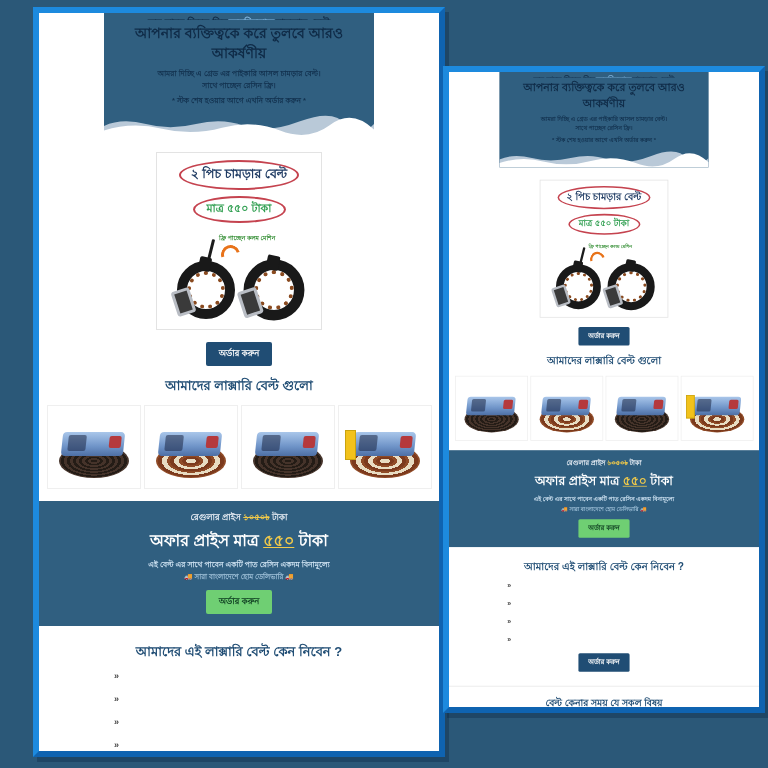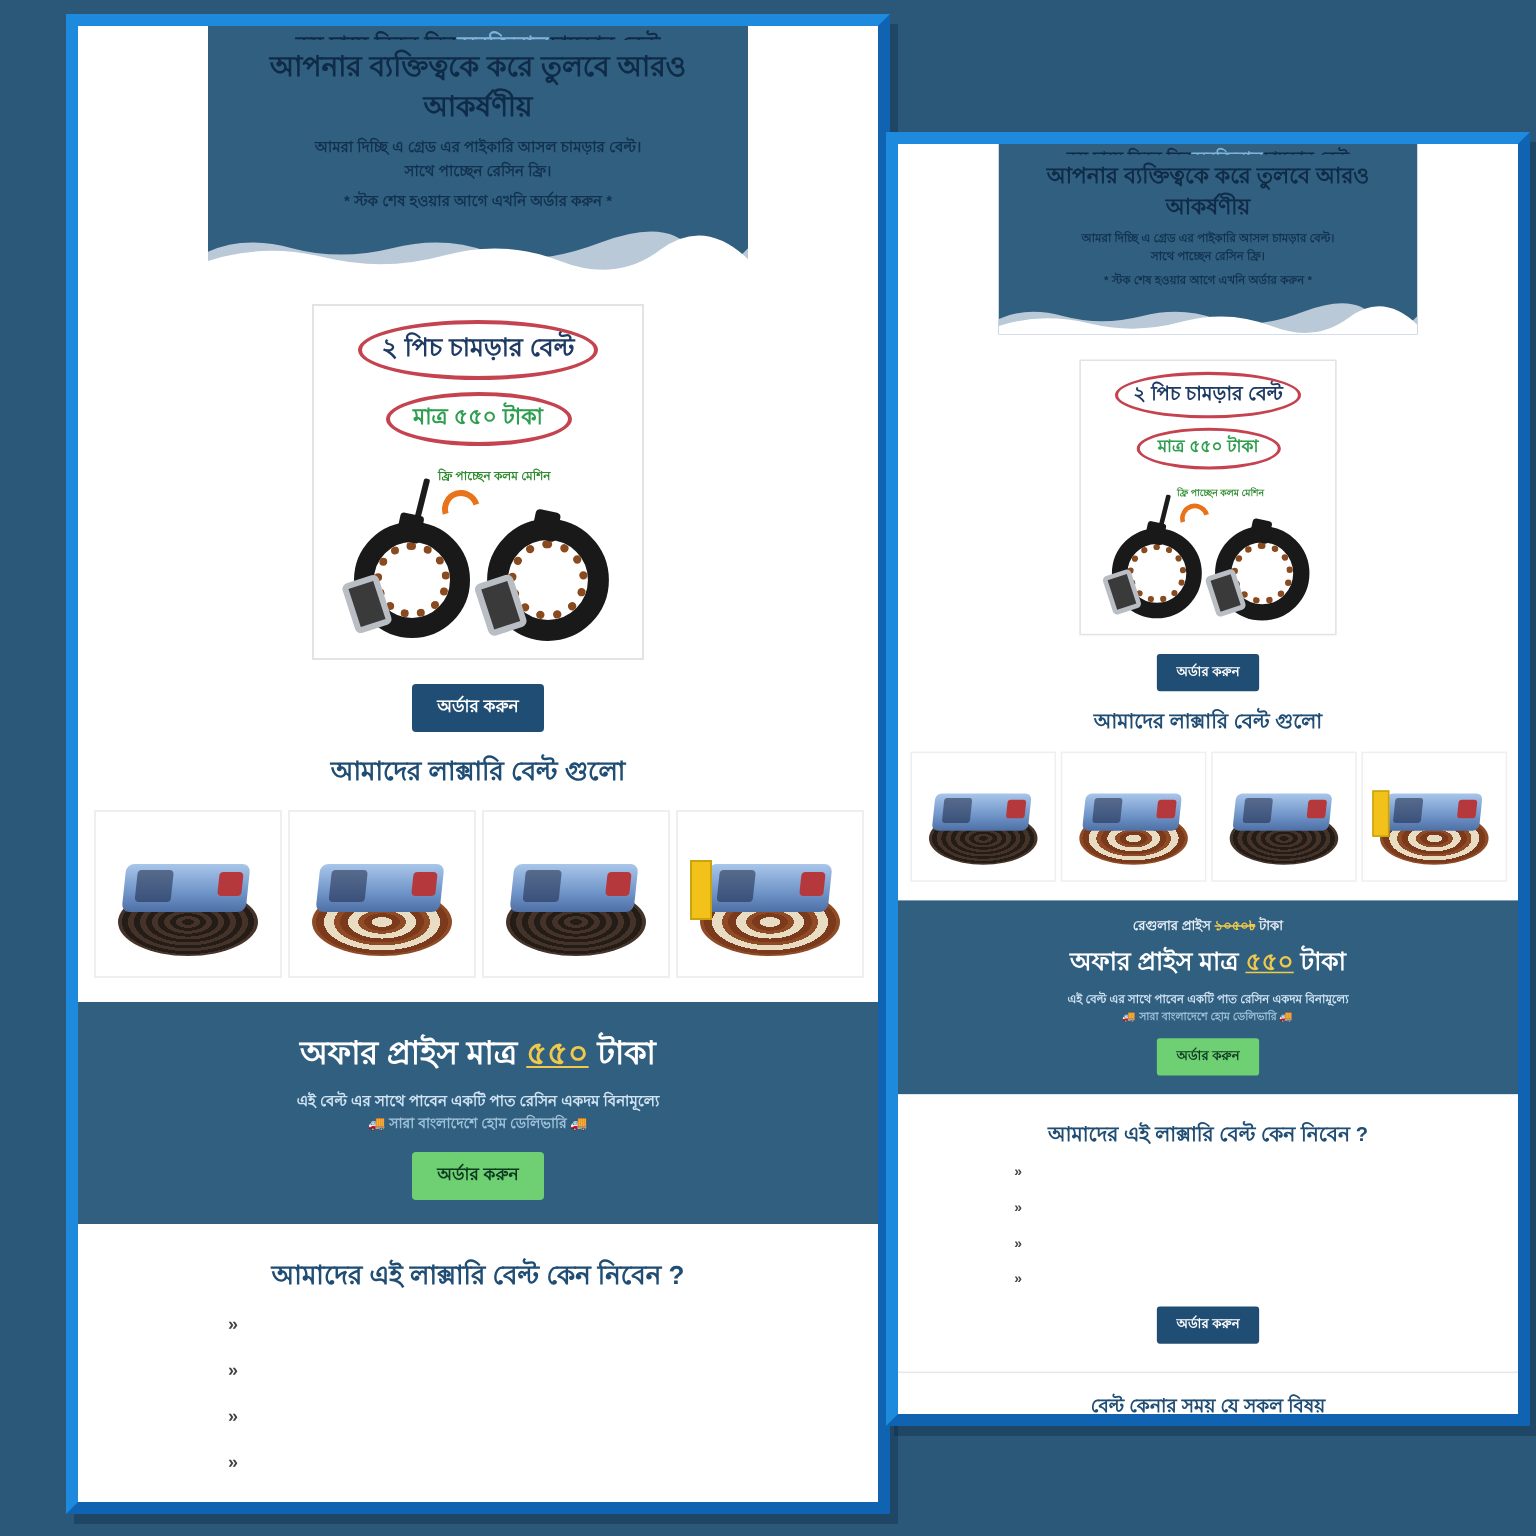--- a/index.html
+++ b/index.html
@@ -163,20 +163,23 @@
       <div class="gcell">
         <span class="gbelt">
             <span class="coil brown"></span>
             <span class="gwrap"></span>
             <span class="ytag"></span>
           </span>
       </div>
     </div>
 
     <div class="offer">
+      <div class="reg">
+        <span>রেগুলার প্রাইস </span><span class="yellow">১০৫০৳</span><span> টাকা</span>
+      </div>
       <div class="big">
         <span>অফার প্রাইস মাত্র </span><span class="yellow">৫৫০</span><span> টাকা</span>
       </div>
       <div class="small">এই বেল্ট এর সাথে পাবেন একটি পাত রেসিন একদম বিনামূল্যে</div>
       <div class="small small2">🚚 সারা বাংলাদেশে হোম ডেলিভারি 🚚</div>
       <div class="btn-row">
         <button class="btn-green">অর্ডার করুন</button>
       </div>
     </div>
 

